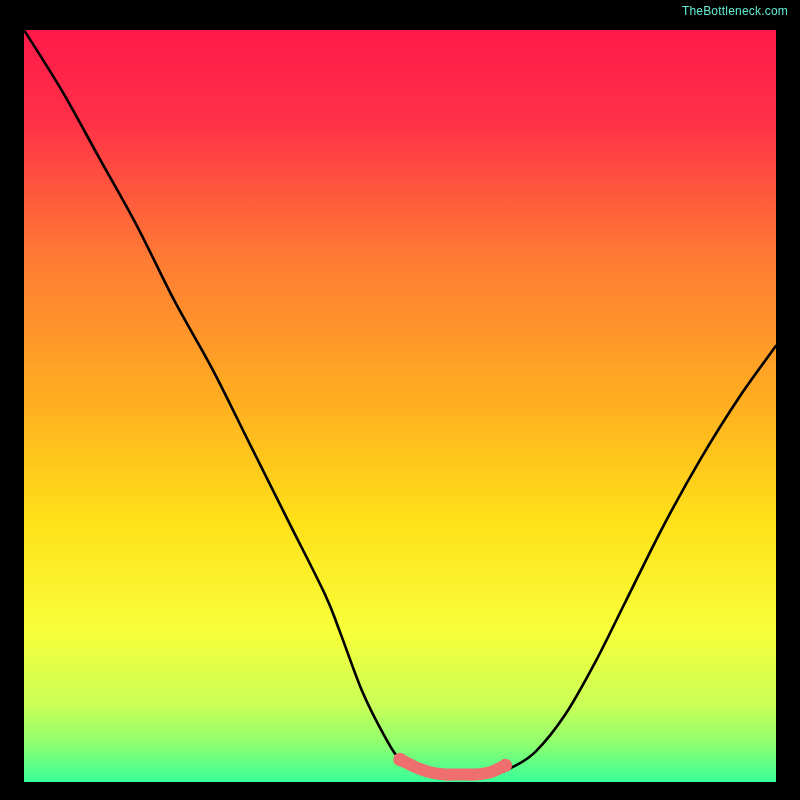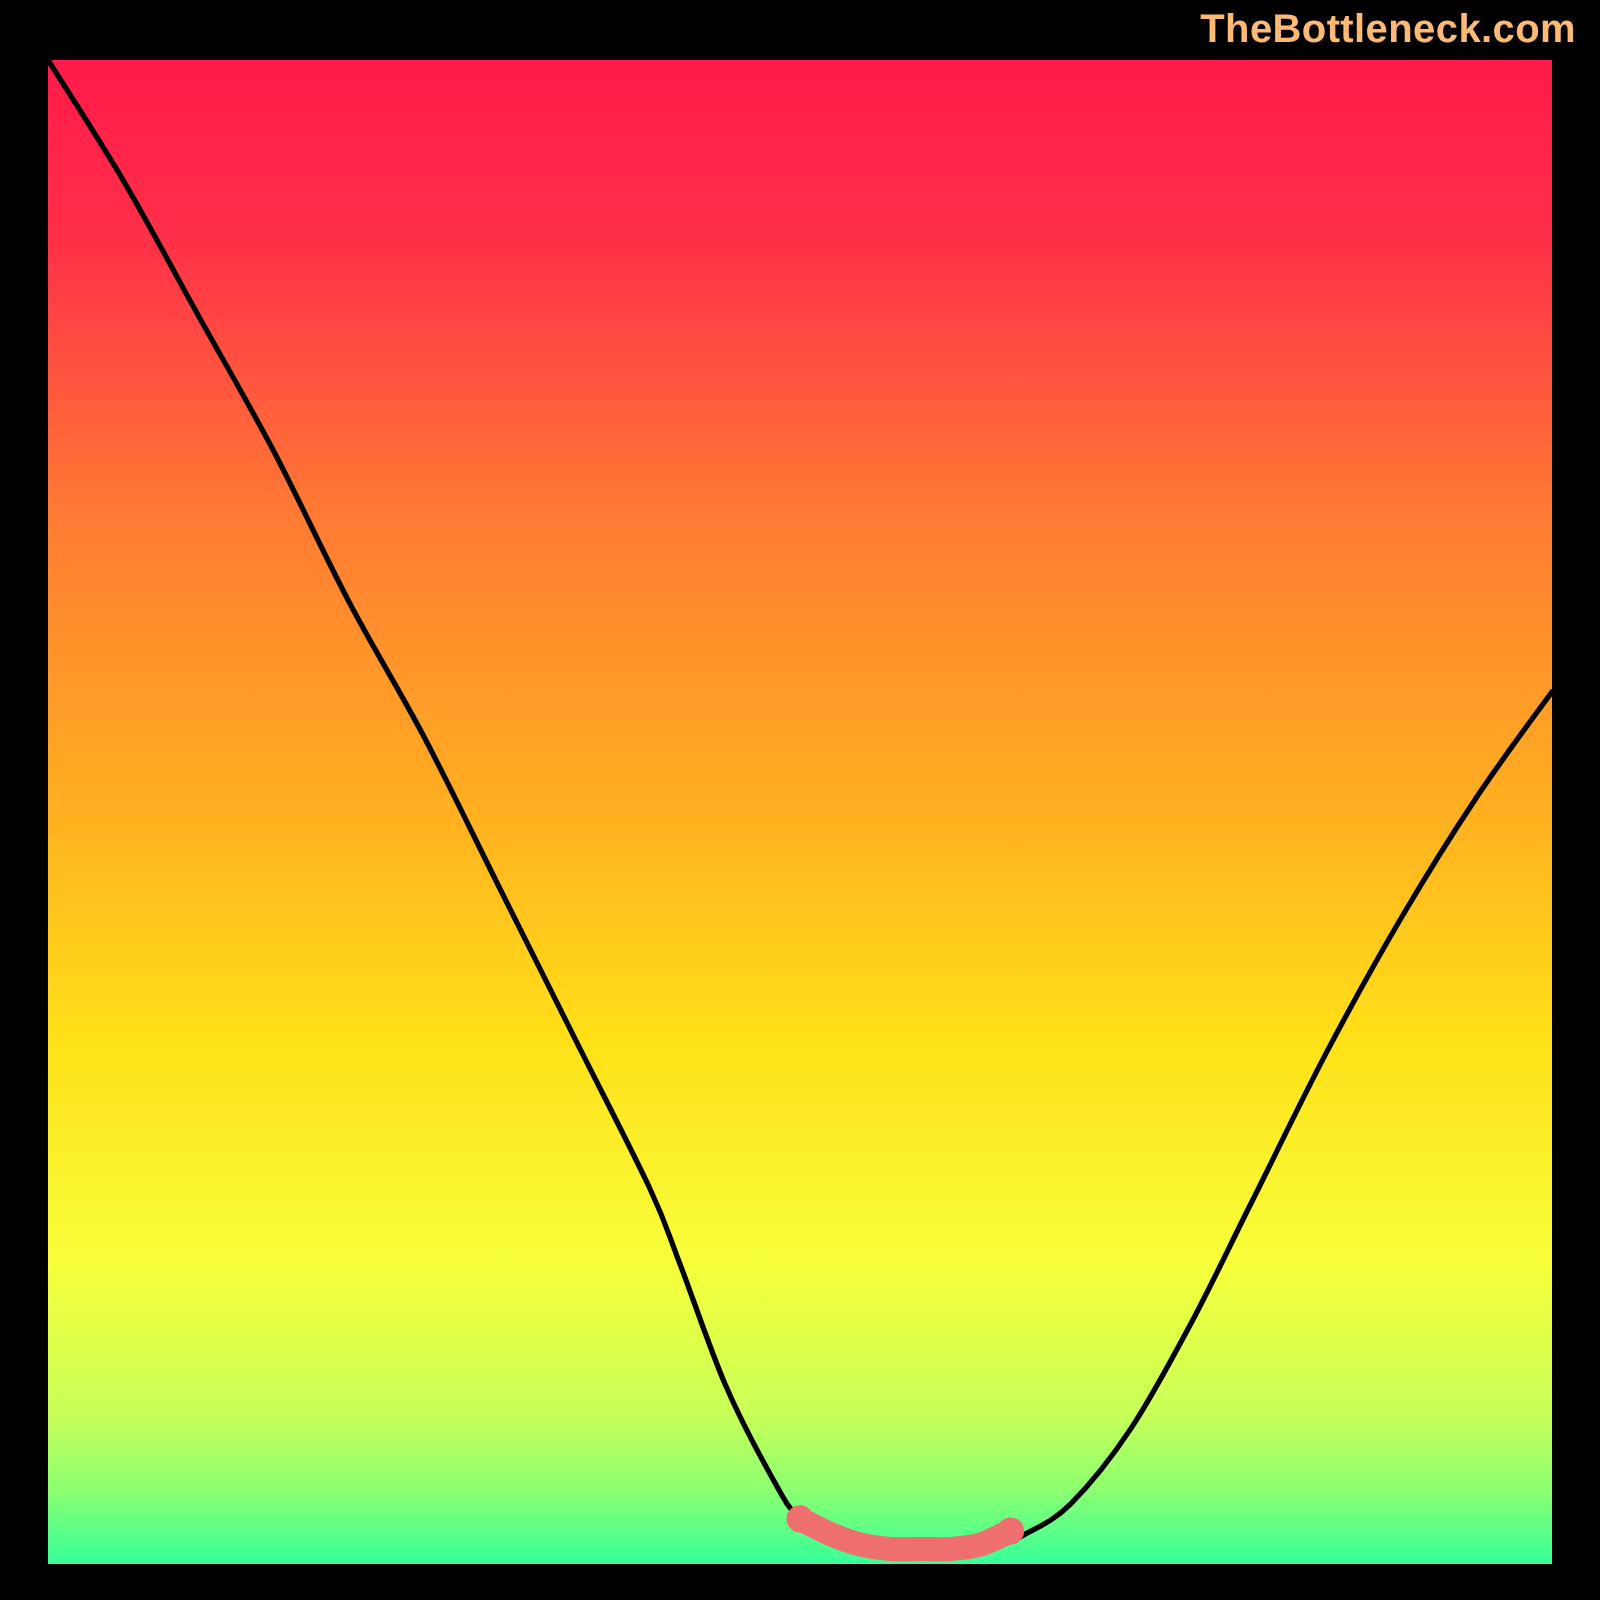--- a/index.html
+++ b/index.html
@@ -1,17 +1,17 @@
 <!DOCTYPE html>
 <html><head>
 <meta charset="utf-8">
 <style>
   * { margin: 0; padding: 0; box-sizing: border-box; }
   body { width: 800px; height: 800px; background: #000; font-family: Arial, sans-serif; position: relative; overflow: hidden; }
-  .watermark { position: absolute; top: 4px; right: 12px; color: #fdba74; font-size: 20px; font-weight: 700; letter-spacing: 0.2px; }
+  .watermark { position: absolute; top: 4px; right: 12px; color: #5eead4; font-size: 12px; font-weight: 400; letter-spacing: 0.2px; }
   .plot-wrap { position: absolute; left: 24px; top: 30px; width: 752px; height: 744px; background: #000; }
   .gradient { position: absolute; inset: 0; }
   svg.curve { position: absolute; inset: 0; }
 </style>
 </head>
 <body>
 
 <div class="watermark">TheBottleneck.com</div>
 
 <div class="plot-wrap">

